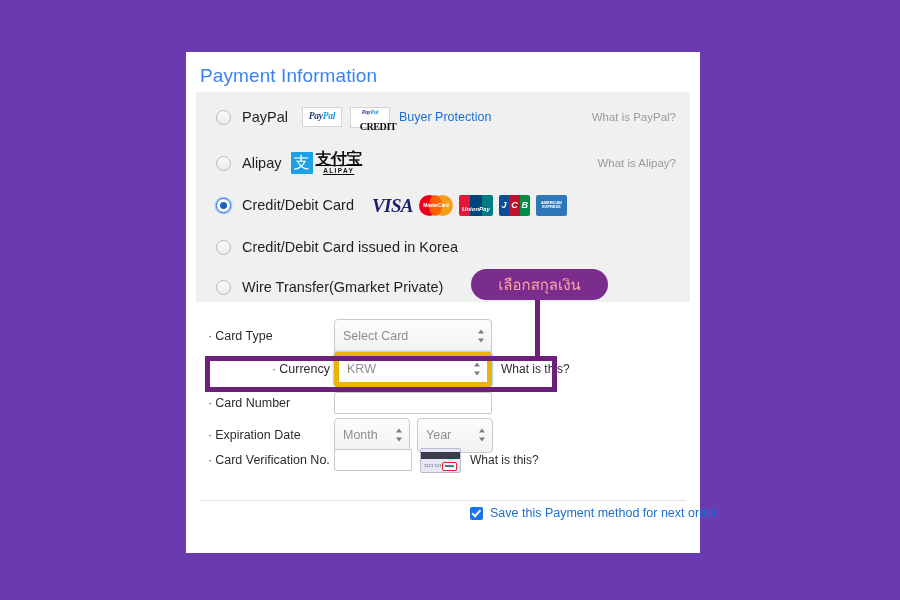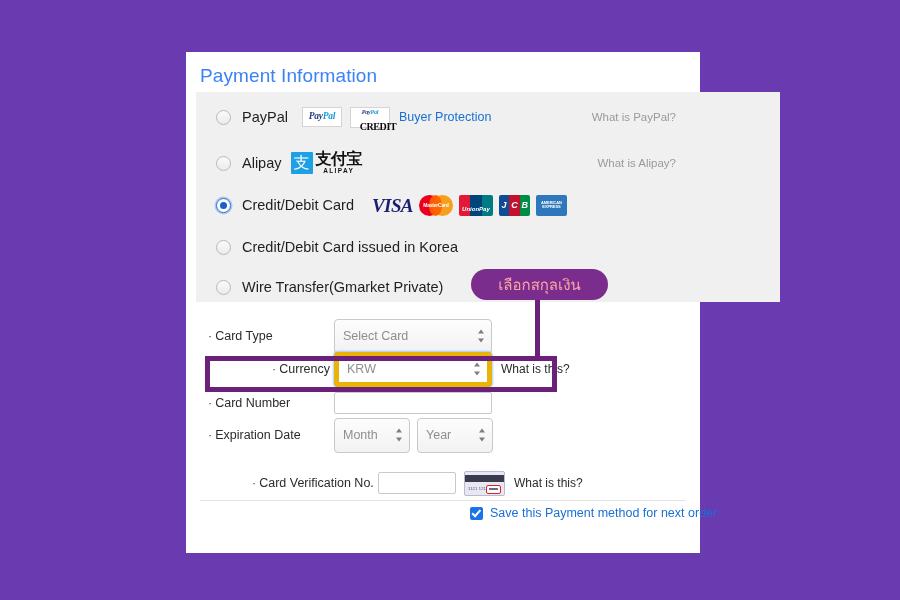--- a/index.html
+++ b/index.html
@@ -40,21 +40,21 @@
     margin: 9px 14px 0 14px;
     height: 1px;
     background: #d8d8d8;
   }
 
   
   #payment-methods {
     position: absolute;
     left: 196px;
     top: 92px;
-    width: 584px;
+    width: 494px;
     height: 210px;
     background: #f0f0f0;
   }
 
   .method-row {
     position: absolute;
     left: 0;
     width: 494px;
     height: 42px;
     display: flex;
@@ -173,20 +173,21 @@
     font-size: 16px;
     line-height: 22px;
     text-align: center;
     font-family: "DejaVu Sans", sans-serif;
     border-radius: 1px;
   }
   .alipay-cn {
     margin-left: 3px;
     line-height: 1;
     text-align: center;
+    text-decoration: underline;
   }
   .alipay-hanzi {
     font-family: "DejaVu Sans", sans-serif;
     font-weight: bold;
     font-size: 16px;
     color: #111;
     letter-spacing: -0.5px;
     display: block;
   }
   .alipay-latin {
@@ -325,21 +326,21 @@
     left: 0;
     width: 514px;
     height: 32px;
     display: flex;
     align-items: center;
   }
   .form-row.f0 { top: 0px; }
   .form-row.f1 { top: 33px; text-align: right; }
   .form-row.f2 { top: 67px; }
   .form-row.f3 { top: 99px; }
-  .form-row.f4 { top: 147px; padding-left: 44px; }
+  .form-row.f4 { top: 124px; }
 
   .field-label {
     width: 122px;
     margin-left: 22px;
     font-size: 12.5px;
     color: #2b2b2b;
     flex: 0 0 auto;
     white-space: nowrap;
   }
   .field-label .dot { margin-right: 3px; color: #444; }

